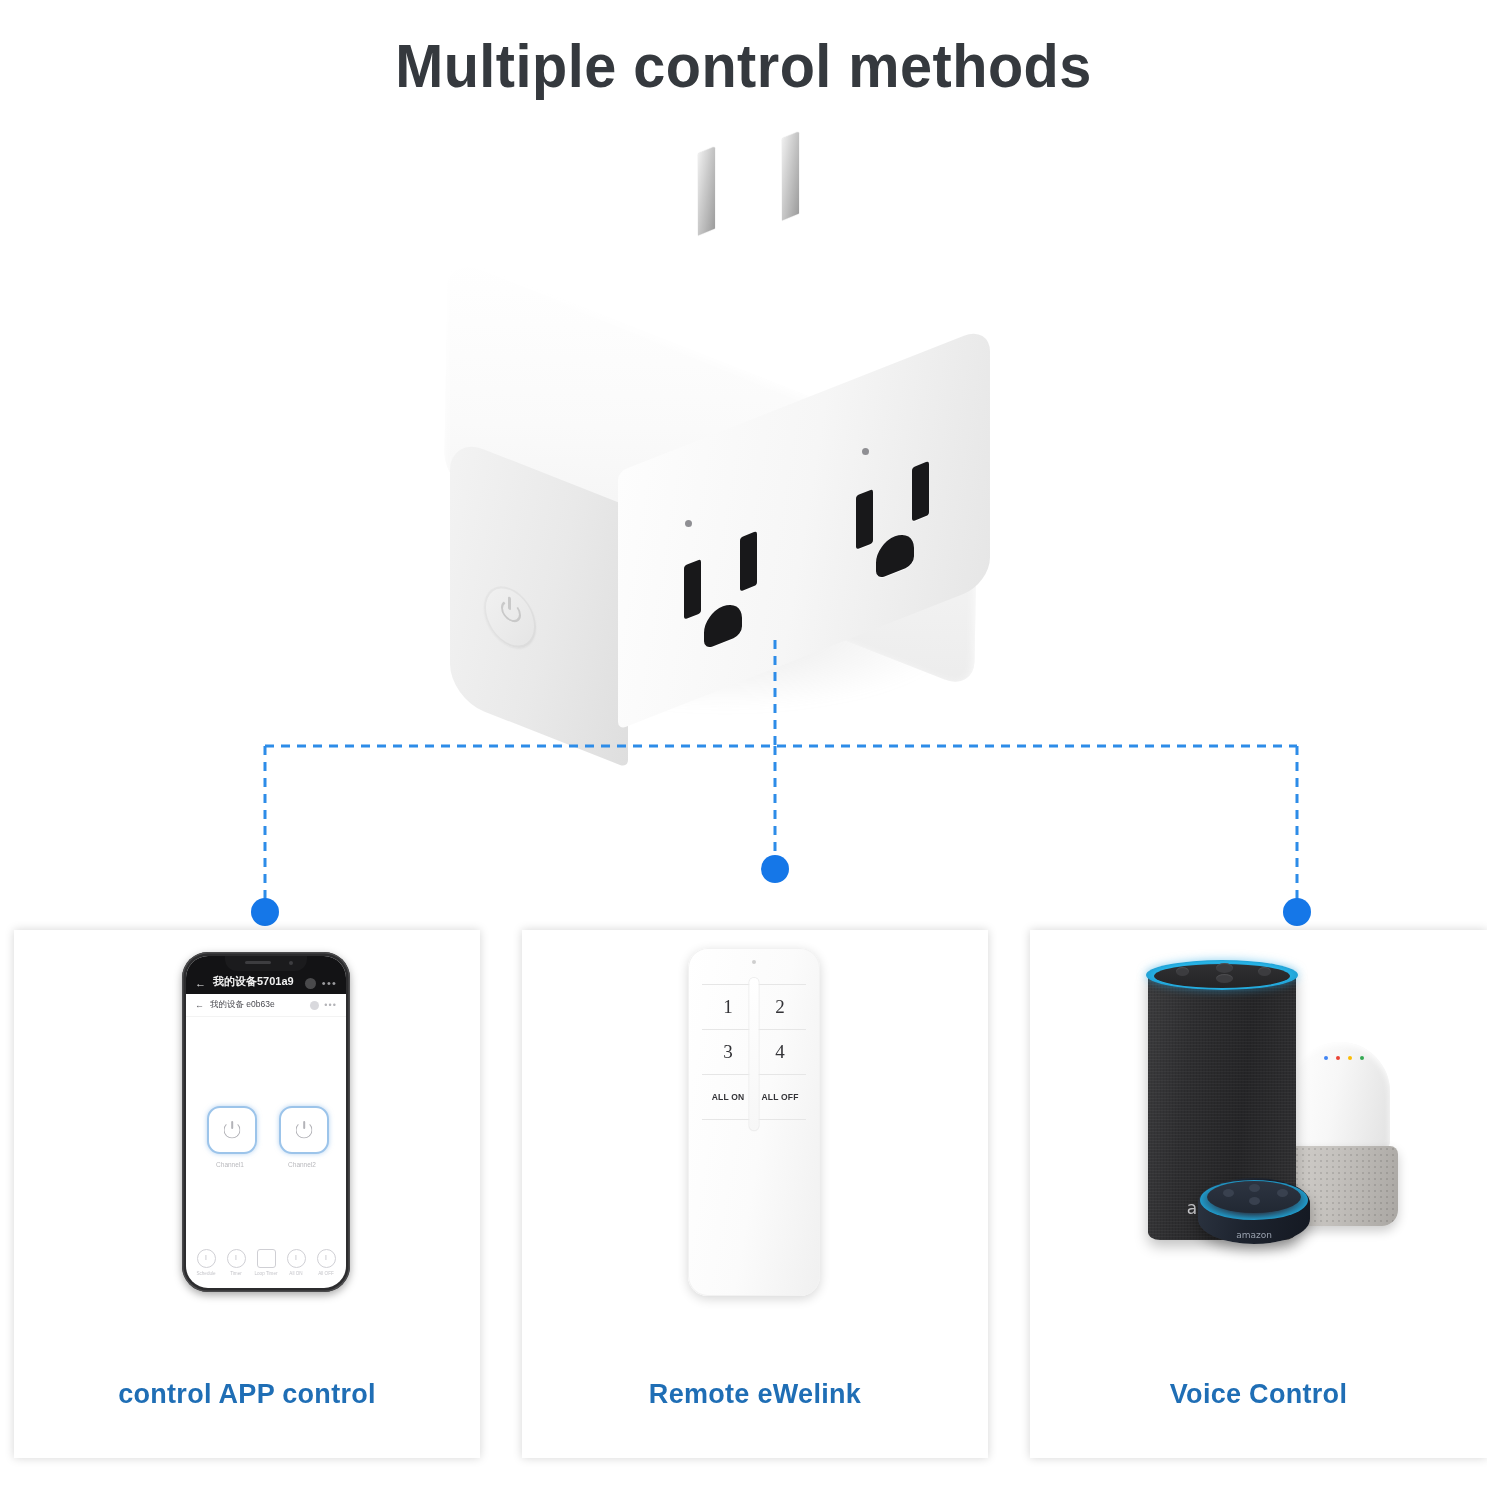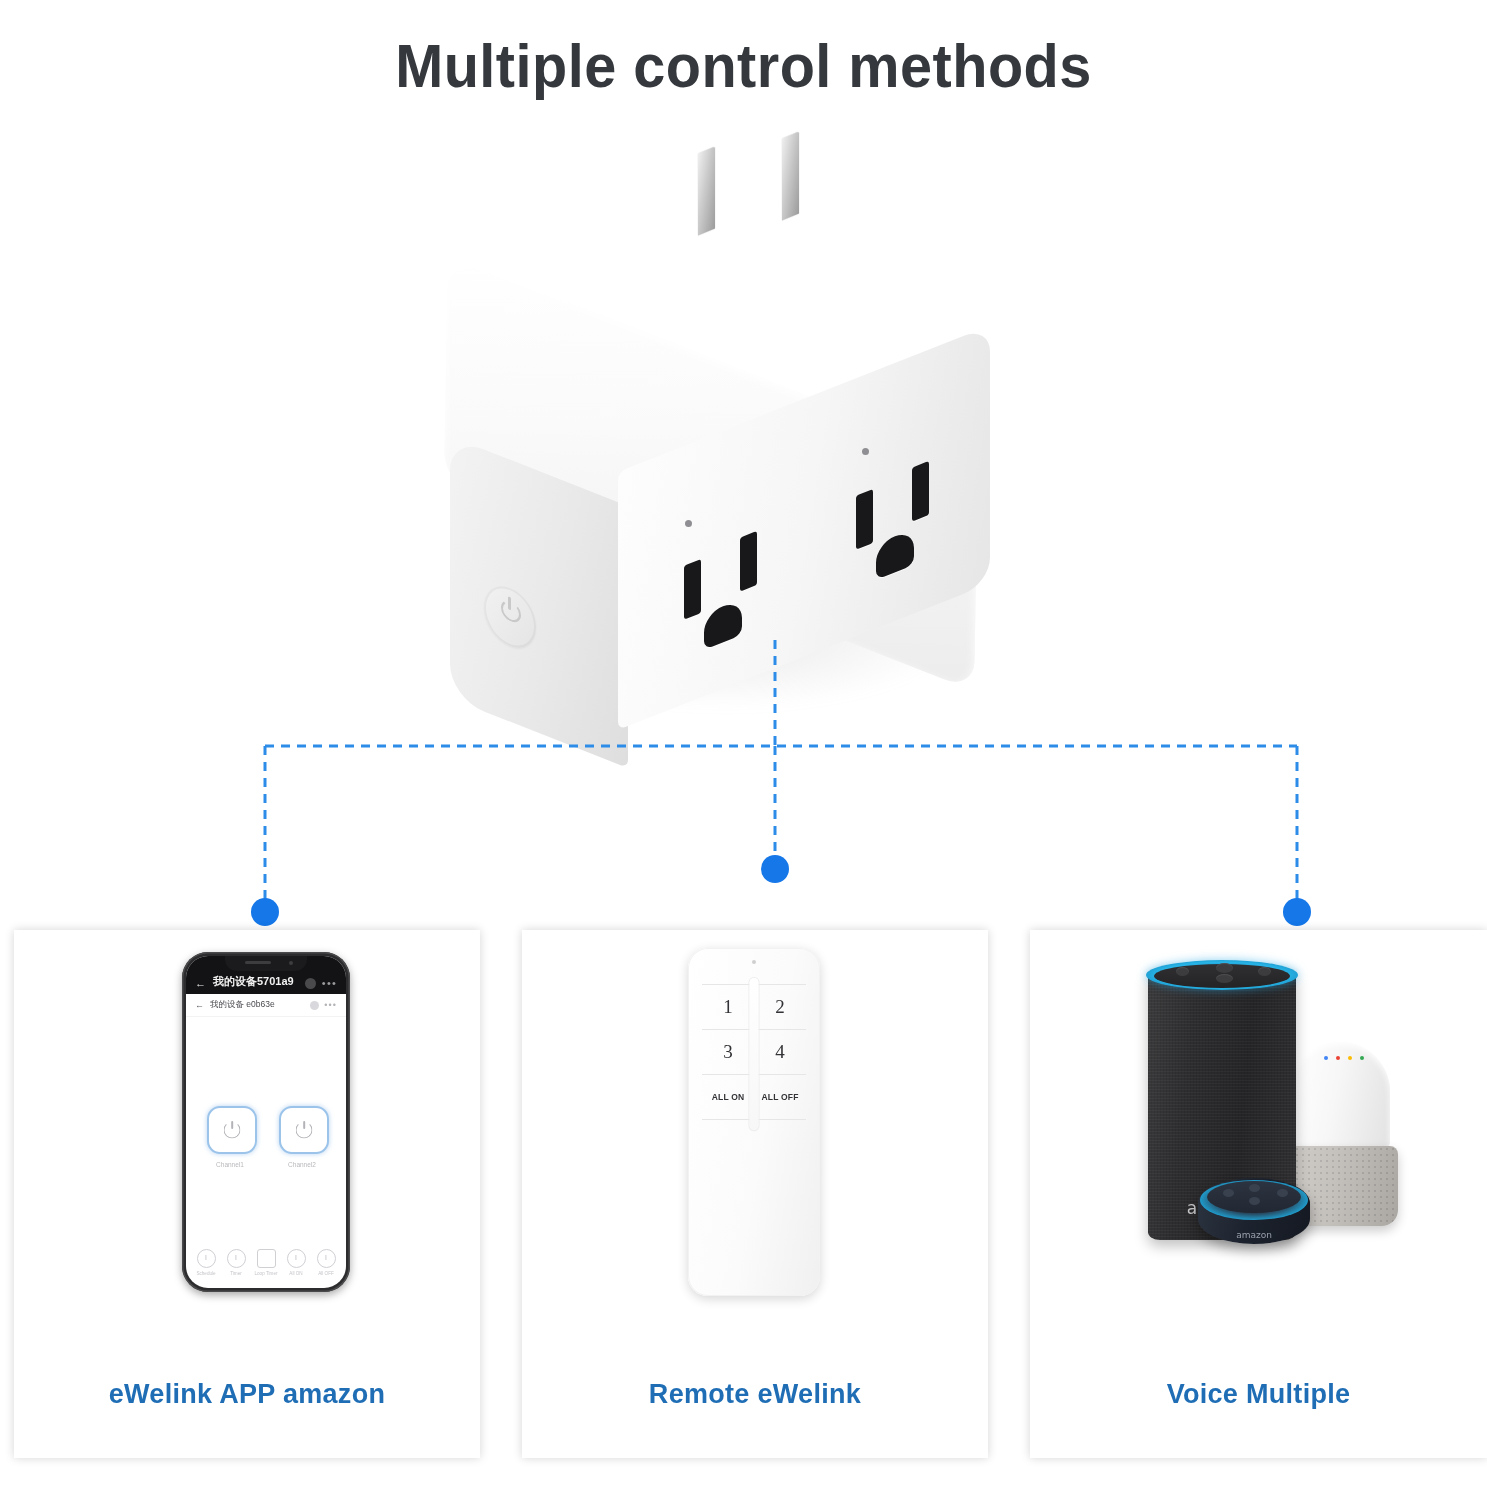--- a/index.html
+++ b/index.html
@@ -634,21 +634,21 @@
         </div>
         <div class="tool">
           <div class="ic"></div>
           <div class="lb">All OFF</div>
         </div>
       </div>
 
     </div>
   </div>
 
-  <div class="card-caption">eWelink APP amazon</div>
+  <div class="card-caption">control APP control</div>
 </div>
 
 <div class="card" id="card-remote">
 
   <div id="remote">
     <div id="remote-led"></div>
     <div id="remote-strip"></div>
     <div id="remote-keypad">
       <div class="key-row">
         <div class="key">1</div>
@@ -704,14 +704,14 @@
         <span class="mic m1"></span>
         <span class="mic m2"></span>
         <span class="mic m3"></span>
         <span class="mic m4"></span>
       </div>
       <div class="wordmark">amazon</div>
     </div>
 
   </div>
 
-  <div class="card-caption">Voice Multiple</div>
+  <div class="card-caption">Voice Control</div>
 </div>
 
 </body></html>

